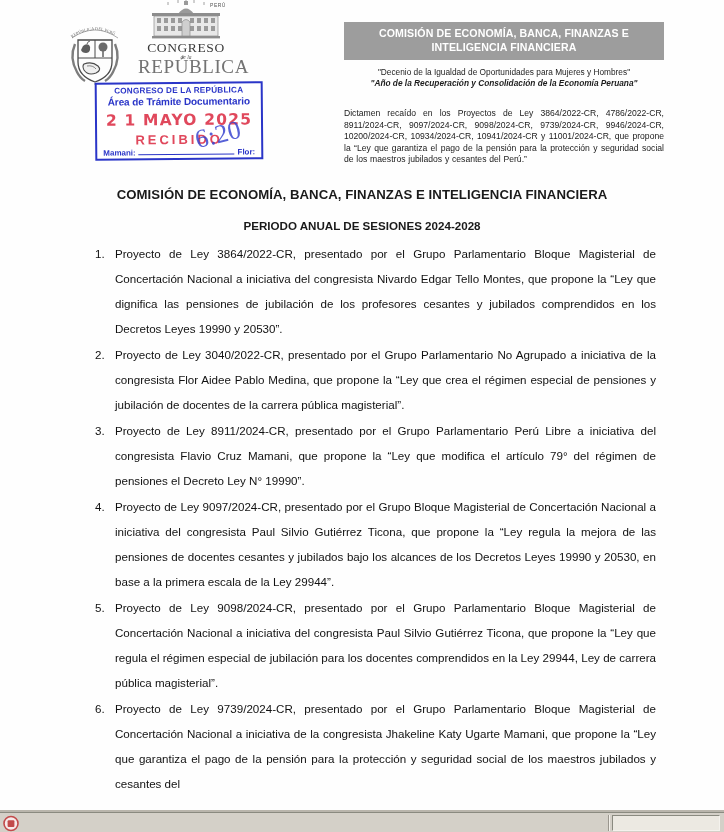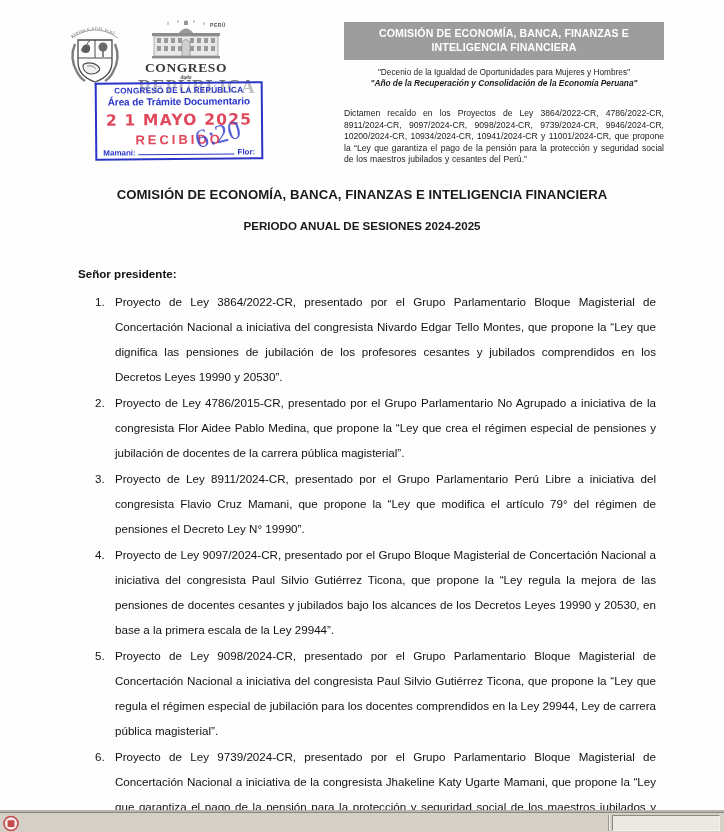--- a/index.html
+++ b/index.html
@@ -38,24 +38,23 @@
   
   .escudo {
     position: absolute;
     left: 62px; top: 12px;
     width: 66px; height: 74px;
   }
 
   
   .congreso-logo {
     position: absolute;
-    left: 138px; top: 20px;
+    left: 138px; top: 0;
     width: 96px; height: 72px;
     text-align: center;
-    font-weight: bold;
   }
   .congreso-logo .peru-tag {
     font-size: 5px; color: #555; letter-spacing: .5px;
     position: absolute; right: 8px; top: 2px;
   }
   .congreso-logo .bldg { height: 40px; }
   .congreso-logo .l1 {
     font-family: "Liberation Serif", serif;
     font-size: 13.5px; color: #3a3a3a; letter-spacing: .6px;
     line-height: 13px; margin-top: 1px;
@@ -339,28 +338,27 @@
 
       <div class="hdr-right">
         <div class="banner">COMISIÓN DE ECONOMÍA, BANCA, FINANZAS E INTELIGENCIA FINANCIERA</div>
         <div class="decenio">"Decenio de la Igualdad de Oportunidades para Mujeres y Hombres"</div>
         <div class="anio">"Año de la Recuperación y Consolidación de la Economía Peruana"</div>
         <div class="dictamen">Dictamen recaído en los Proyectos de Ley 3864/2022-CR, 4786/2022-CR, 8911/2024-CR, 9097/2024-CR, 9098/2024-CR, 9739/2024-CR, 9946/2024-CR, 10200/2024-CR, 10934/2024-CR, 10941/2024-CR y 11001/2024-CR, que propone la “Ley que garantiza el pago de la pensión para la protección y seguridad social de los maestros jubilados y cesantes del Perú.”</div>
       </div>
     </div>
 
     <div class="title-main">COMISIÓN DE ECONOMÍA, BANCA, FINANZAS E INTELIGENCIA FINANCIERA</div>
-    <div class="title-sub">PERIODO ANUAL DE SESIONES 2024-2025</div>
+    <div class="title-sub">PERIODO ANUAL DE SESIONES 2024-2028</div>
 
     <div class="body-wrap">
-      <div class="salutation">Señor presidente:</div>
 
       <ol class="projects">
         <li>Proyecto de Ley 3864/2022-CR, presentado por el Grupo Parlamentario Bloque Magisterial de Concertación Nacional a iniciativa del congresista Nivardo Edgar Tello Montes, que propone la “Ley que dignifica las pensiones de jubilación de los profesores cesantes y jubilados comprendidos en los Decretos Leyes 19990 y 20530”.</li>
-        <li>Proyecto de Ley 4786/2015-CR, presentado por el Grupo Parlamentario No Agrupado a iniciativa de la congresista Flor Aidee Pablo Medina, que propone la “Ley que crea el régimen especial de pensiones y jubilación de docentes de la carrera pública magisterial”.</li>
+        <li>Proyecto de Ley 3040/2022-CR, presentado por el Grupo Parlamentario No Agrupado a iniciativa de la congresista Flor Aidee Pablo Medina, que propone la “Ley que crea el régimen especial de pensiones y jubilación de docentes de la carrera pública magisterial”.</li>
         <li>Proyecto de Ley 8911/2024-CR, presentado por el Grupo Parlamentario Perú Libre a iniciativa del congresista Flavio Cruz Mamani, que propone la “Ley que modifica el artículo 79° del régimen de pensiones el Decreto Ley N° 19990”.</li>
         <li>Proyecto de Ley 9097/2024-CR, presentado por el Grupo Bloque Magisterial de Concertación Nacional a iniciativa del congresista Paul Silvio Gutiérrez Ticona, que propone la “Ley regula la mejora de las pensiones de docentes cesantes y jubilados bajo los alcances de los Decretos Leyes 19990 y 20530, en base a la primera escala de la Ley 29944”.</li>
         <li>Proyecto de Ley 9098/2024-CR, presentado por el Grupo Parlamentario Bloque Magisterial de Concertación Nacional a iniciativa del congresista Paul Silvio Gutiérrez Ticona, que propone la “Ley que regula el régimen especial de jubilación para los docentes comprendidos en la Ley 29944, Ley de carrera pública magisterial”.</li>
         <li>Proyecto de Ley 9739/2024-CR, presentado por el Grupo Parlamentario Bloque Magisterial de Concertación Nacional a iniciativa de la congresista Jhakeline Katy Ugarte Mamani, que propone la “Ley que garantiza el pago de la pensión para la protección y seguridad social de los maestros jubilados y cesantes del</li>
       </ol>
     </div>
   </div>
 
   <div class="tb-rule"></div>
   <div class="toolbar">

